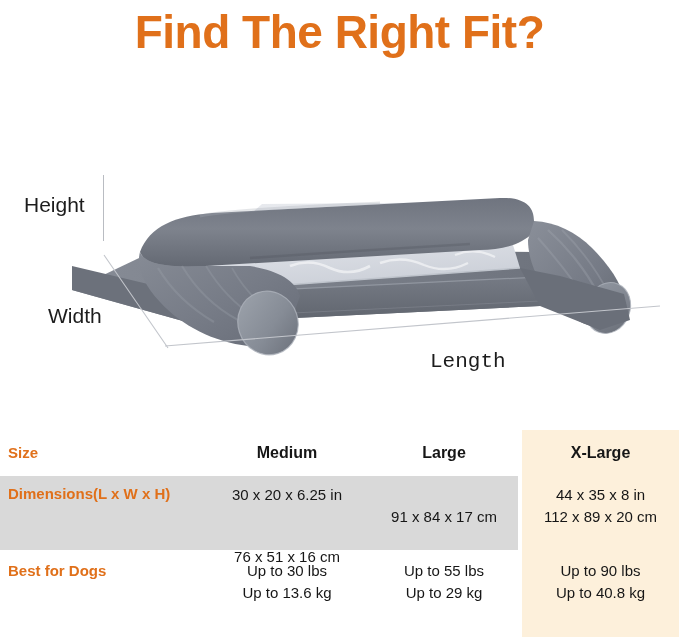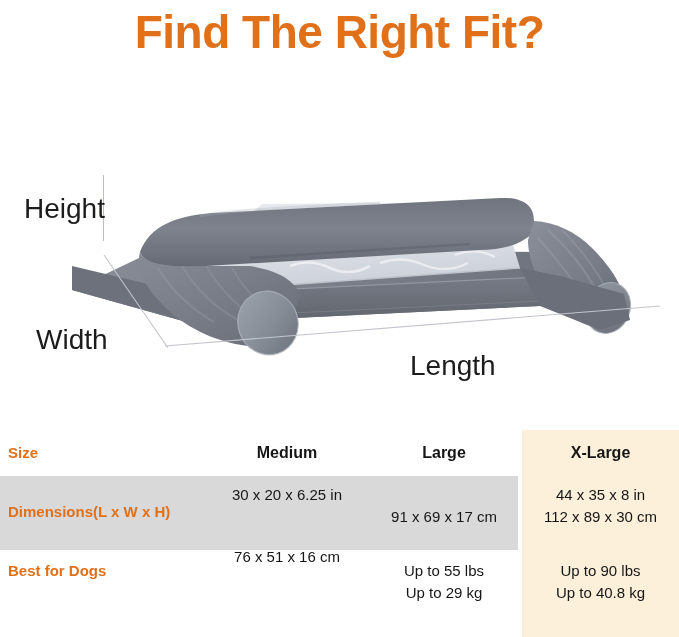--- a/index.html
+++ b/index.html
@@ -53,28 +53,28 @@
   #height-line {
     left: 103px;
     top: 95px;
     width: 1px;
     height: 66px;
   }
 
   
   .dim-label {
     position: absolute;
-    font-size: 28px;
+    font-size: 21px;
     color: #1c1c1c;
     font-family: "Liberation Sans", "DejaVu Sans", sans-serif;
     white-space: nowrap;
   }
   #label-height { left: 24px; top: 113px; }
-  #label-width  { left: 36px; top: 224px; margin-top: 20px; }
-  #label-length { left: 410px; top: 270px; }
+  #label-width  { left: 48px; top: 224px; }
+  #label-length { left: 430px; top: 270px; font-family: Liberation Mono, monospace; }
 
   
   #spec-table {
     position: absolute;
     left: 0;
     top: 430px;
     width: 679px;
     height: 207px;
     padding-left: 8px;
   }
@@ -118,21 +118,21 @@
 
   .hdr {
     font-size: 16px;
     font-weight: bold;
     color: #161616;
     text-align: center;
     white-space: nowrap;
     position: absolute;
   }
   .r-hdr   { top: 14px; }
-  .r-dim   { top: 73px; text-align: right; }
+  .r-dim   { top: 55px; text-align: right; }
   .r-dogs  { top: 132px; }
 </style>
 </head>
 <body>
 
 <div id="page">
 
   <div id="title">Find The Right Fit?</div>
 
   <div id="hero">
@@ -264,27 +264,29 @@
     <div class="rowhead r-hdr">Size</div>
     <div class="hdr col-med r-hdr">Medium</div>
     <div class="hdr col-lg r-hdr">Large</div>
     <div class="hdr col-xl r-hdr">X-Large</div>
 
     <div class="rowhead r-dim">Dimensions(L x W x H)</div>
 
     <div class="cell col-med" style="top:55px;">30 x 20 x 6.25 in</div>
     <div class="cell col-med" style="top:77px;margin-top:40px;">76 x 51 x 16 cm</div>
 
-    <div class="cell col-lg" style="top:77px;">91 x 69 x 17 cm</div>
+    <div class="cell col-lg" style="top:77px;">91 x 84 x 17 cm</div>
 
     <div class="cell col-xl" style="top:55px;">44 x 35 x 8 in</div>
-    <div class="cell col-xl" style="top:77px;">112 x 89 x 30 cm</div>
+    <div class="cell col-xl" style="top:77px;">112 x 89 x 20 cm</div>
 
     <div class="rowhead r-dogs">Best for Dogs</div>
 
+    <div class="cell col-med" style="top:131px;">Up to 30 lbs</div>
+    <div class="cell col-med" style="top:153px;">Up to 13.6 kg</div>
 
     <div class="cell col-lg" style="top:131px;">Up to 55 lbs</div>
     <div class="cell col-lg" style="top:153px;">Up to 29 kg</div>
 
     <div class="cell col-xl" style="top:131px;">Up to 90 lbs</div>
     <div class="cell col-xl" style="top:153px;">Up to 40.8 kg</div>
   </div>
 
 </div>
 

